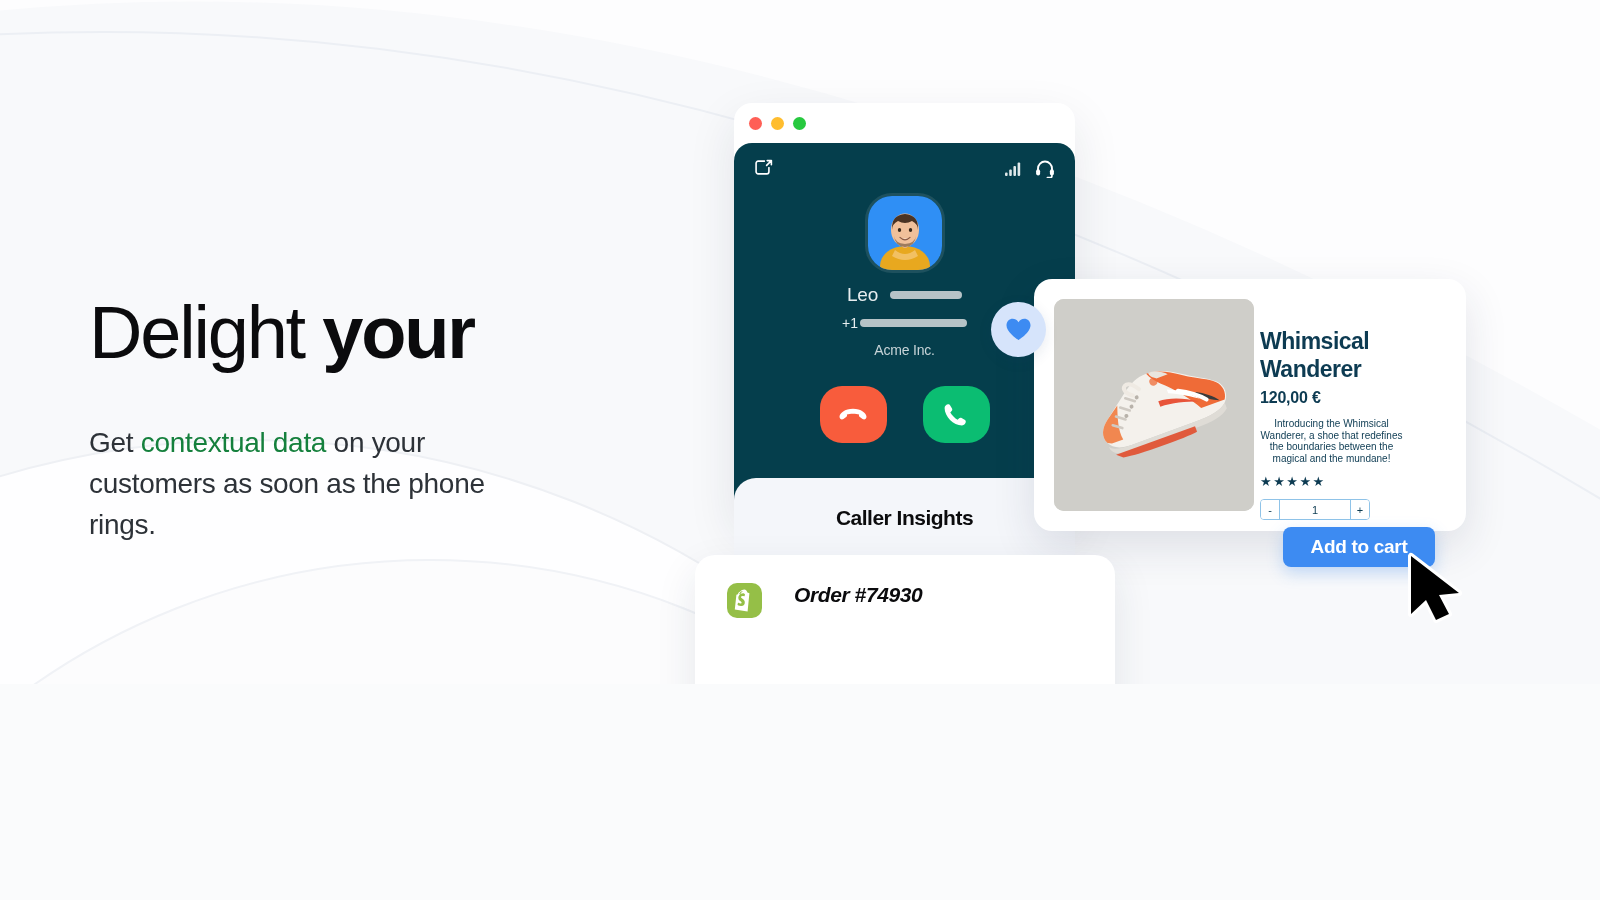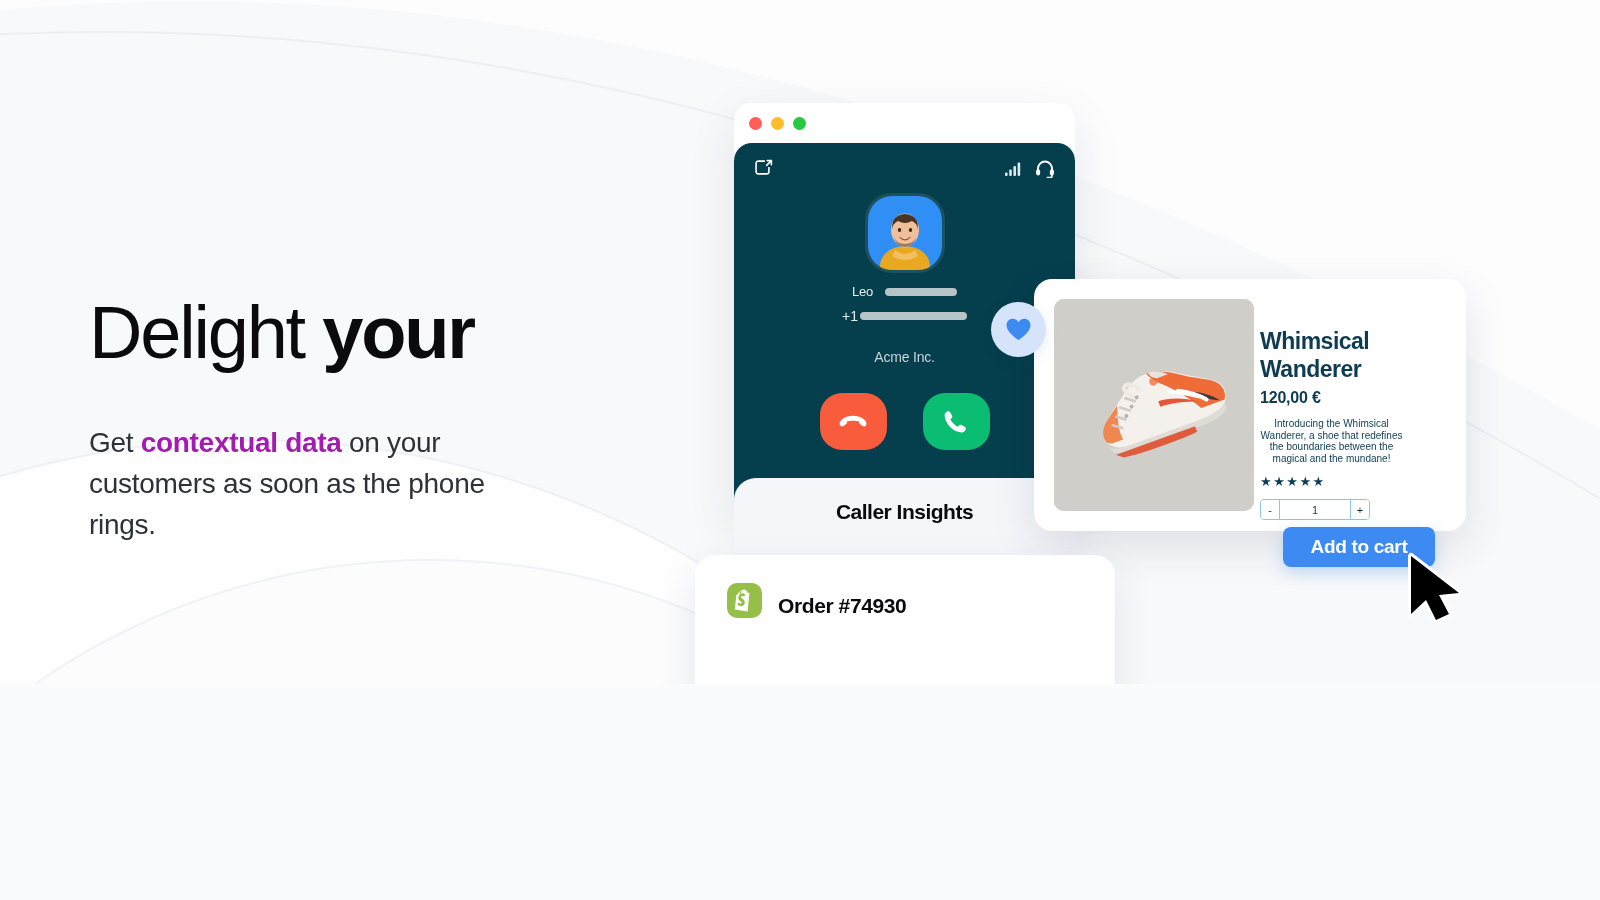--- a/index.html
+++ b/index.html
@@ -30,21 +30,21 @@
   .headline .b { font-weight: 700; }
   .subcopy {
     margin-top: 45px;
     font-size: 28px;
     line-height: 41px;
     letter-spacing: -0.3px;
     color: #2d3238;
     font-weight: 400;
     width: 420px;
   }
-  .subcopy .b { font-weight: 700; color: #a21caf; }
+  .subcopy .b { font-weight: 400; color: #15803d; }
 
   
   .app-window {
     position: absolute;
     left: 734px; top: 103px;
     width: 341px; height: 418px;
     background: #ffffff;
     border-radius: 18px;
     box-shadow: 0 18px 48px rgba(25,40,60,0.10);
     overflow: hidden;
@@ -69,27 +69,27 @@
   .hd-right { display: flex; align-items: center; gap: 12px; }
   .icon-btn { cursor: pointer; display: flex; }
 
   .callee { margin-top: 18px; display: flex; flex-direction: column; align-items: center; }
   .avatar {
     width: 74px; height: 74px; border-radius: 24px;
     overflow: hidden;
     box-shadow: 0 0 0 3px rgba(255,255,255,0.10);
   }
   .name-row { margin-top: 14px; display: flex; align-items: center; gap: 12px; }
-  .name-text { color: #e8eef0; font-size: 13px; letter-spacing: -0.3px; }
+  .name-text { color: #e8eef0; font-size: 19px; letter-spacing: -0.3px; }
   .redact { height: 8px; border-radius: 5px; background: #b6c3c7; }
   .redact.w1 { width: 72px; }
   .redact.w2 { width: 107px; }
   .num-row { margin-top: 9px; display: flex; align-items: center; gap: 2px; }
   .num-text { color: #e8eef0; font-size: 14px; }
-  .company { margin-top: 25px; color: #c8d4d8; font-size: 14px; letter-spacing: -0.2px; }
+  .company { margin-top: 11px; color: #c8d4d8; font-size: 14px; letter-spacing: -0.2px; }
 
   .call-actions { margin-top: 28px; display: flex; justify-content: center; gap: 36px; }
   .call-btn {
     width: 67px; height: 57px; border-radius: 22px;
     display: flex; align-items: center; justify-content: center;
     cursor: pointer; border: none;
   }
   .call-btn.hangup { background: #f85c3c; }
   .call-btn.answer { background: #0bbd72; }
 
@@ -107,39 +107,39 @@
   .insights-panel {
     position: absolute;
     left: 734px; top: 478px;
     width: 341px; height: 140px;
     background: #f4f6fa;
     border-radius: 22px 22px 0 0;
     z-index: 6;
   }
   .insights-title {
     text-align: center;
-    padding-top: 22px;
+    padding-top: 28px;
     font-size: 21px;
     font-weight: 700;
     letter-spacing: -0.5px;
     color: #0b0b0d;
   }
 
   
   .order-card {
     position: absolute;
     left: 695px; top: 555px;
     width: 420px; height: 208px;
     background: #ffffff;
     border-radius: 20px;
     box-shadow: 0 16px 40px rgba(30,45,70,0.10);
     padding: 28px 32px;
     z-index: 12;
   }
-  .order-head { display: flex; align-items: flex-end; gap: 16px; }
+  .order-head { display: flex; align-items: flex-start; gap: 32px; font-style: italic; }
   .shopify-icon {
     width: 35px; height: 35px; border-radius: 10px;
     background: #95bf47;
     display: flex; align-items: center; justify-content: center;
   }
   .order-title { font-size: 21px; font-weight: 700; letter-spacing: -0.4px; color: #0b0b0d; }
   .order-rows { margin-top: 22px; }
   .order-row {
     display: flex; justify-content: space-between; align-items: baseline;
     font-size: 16.5px;

